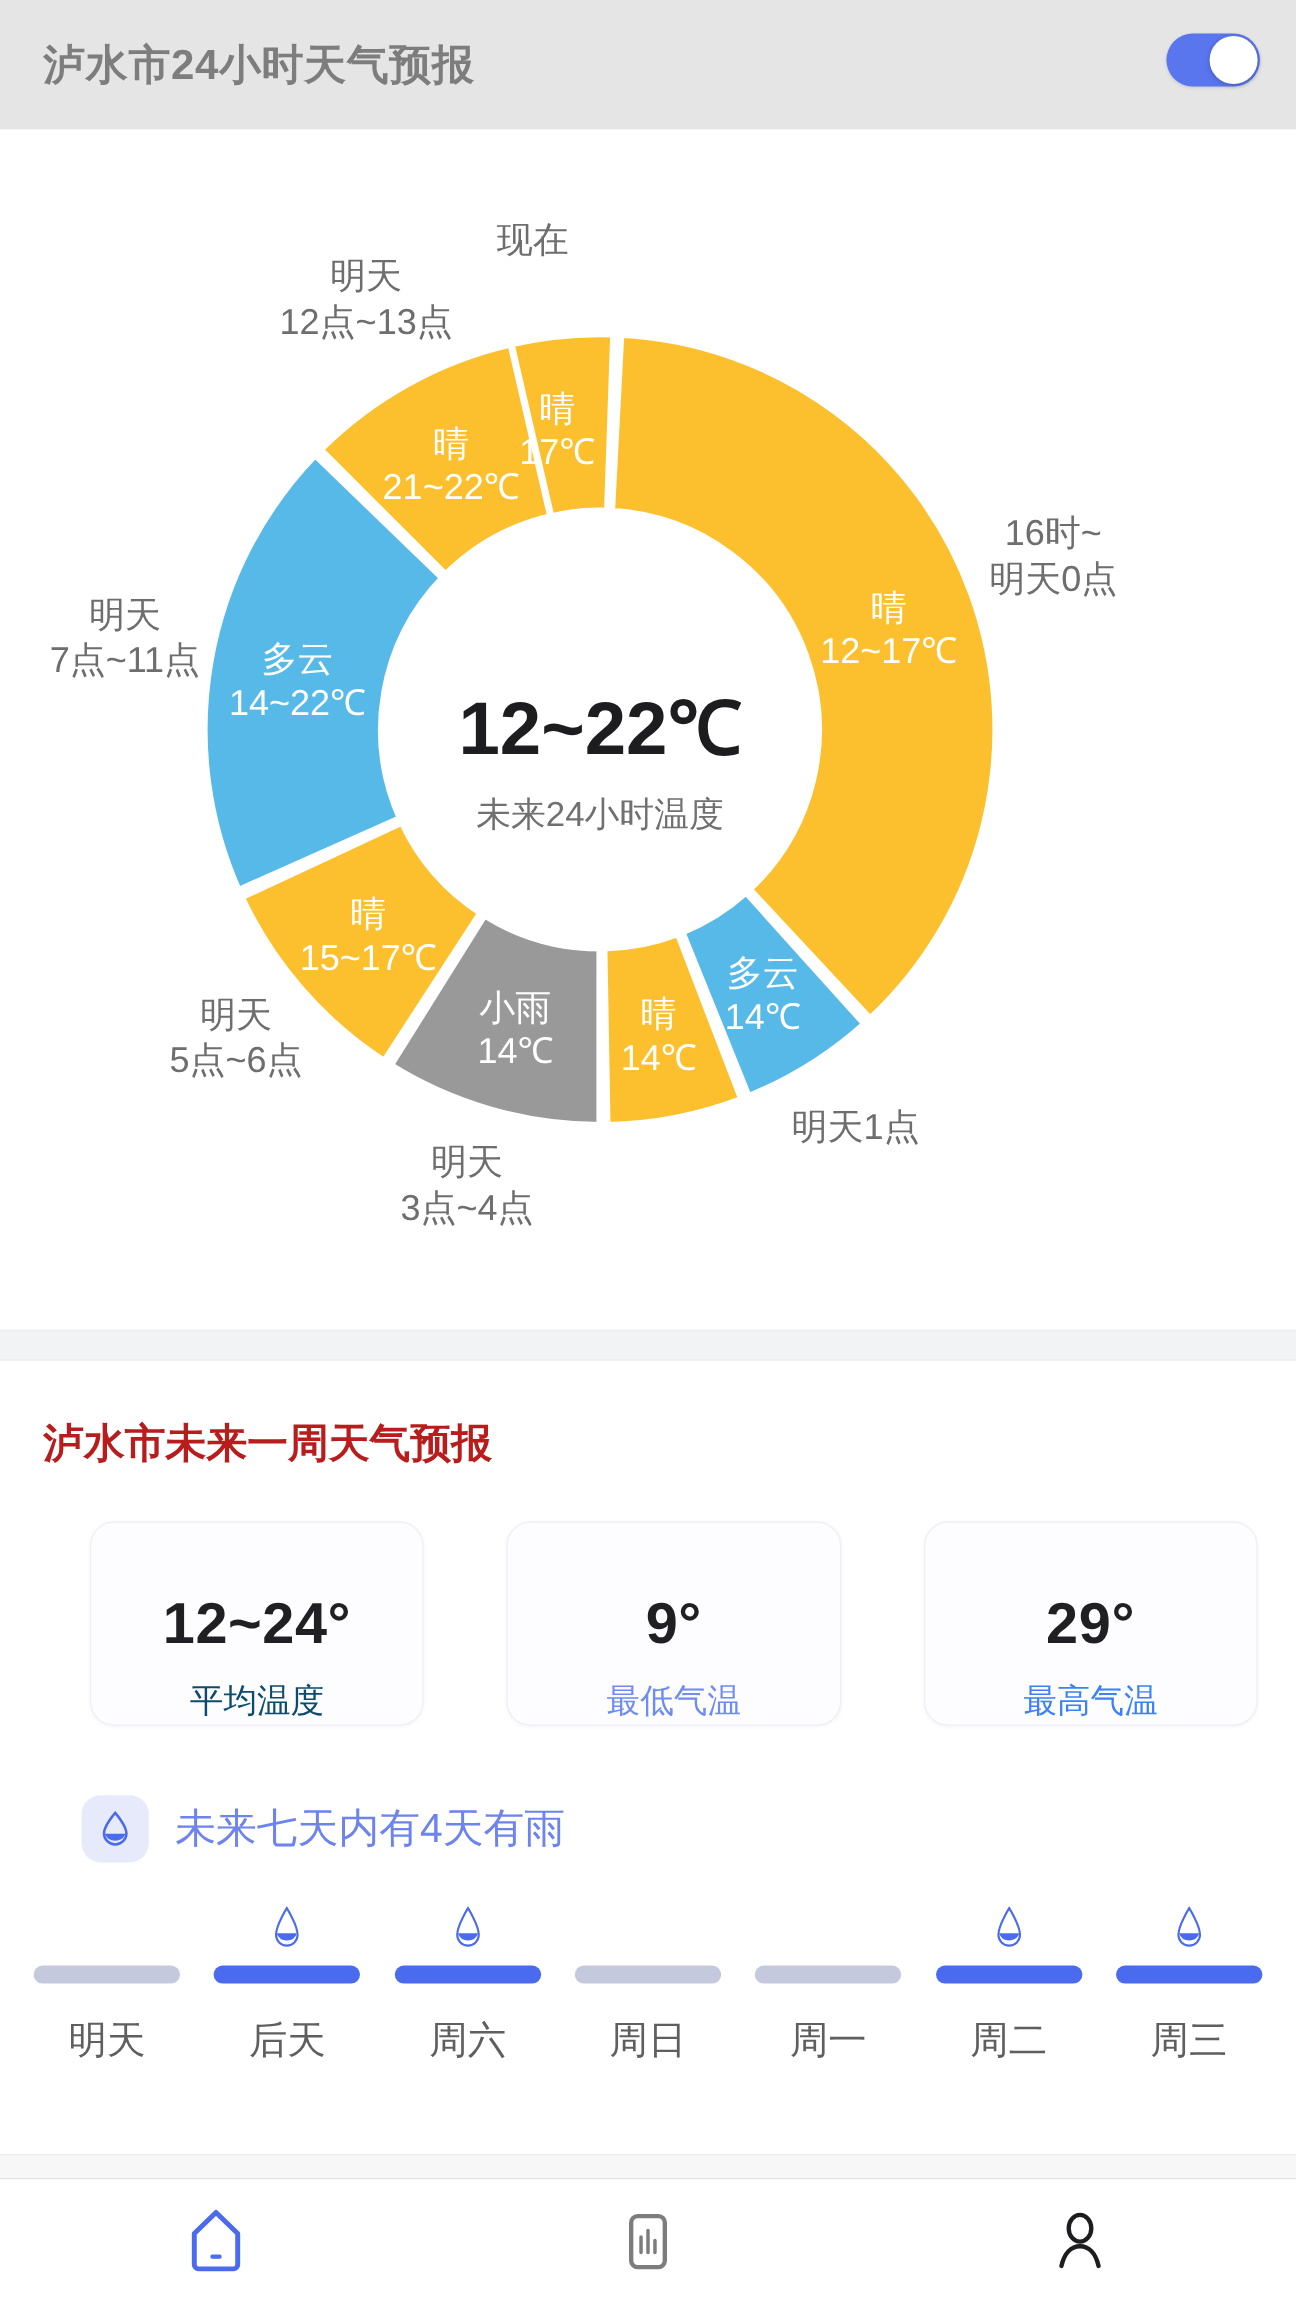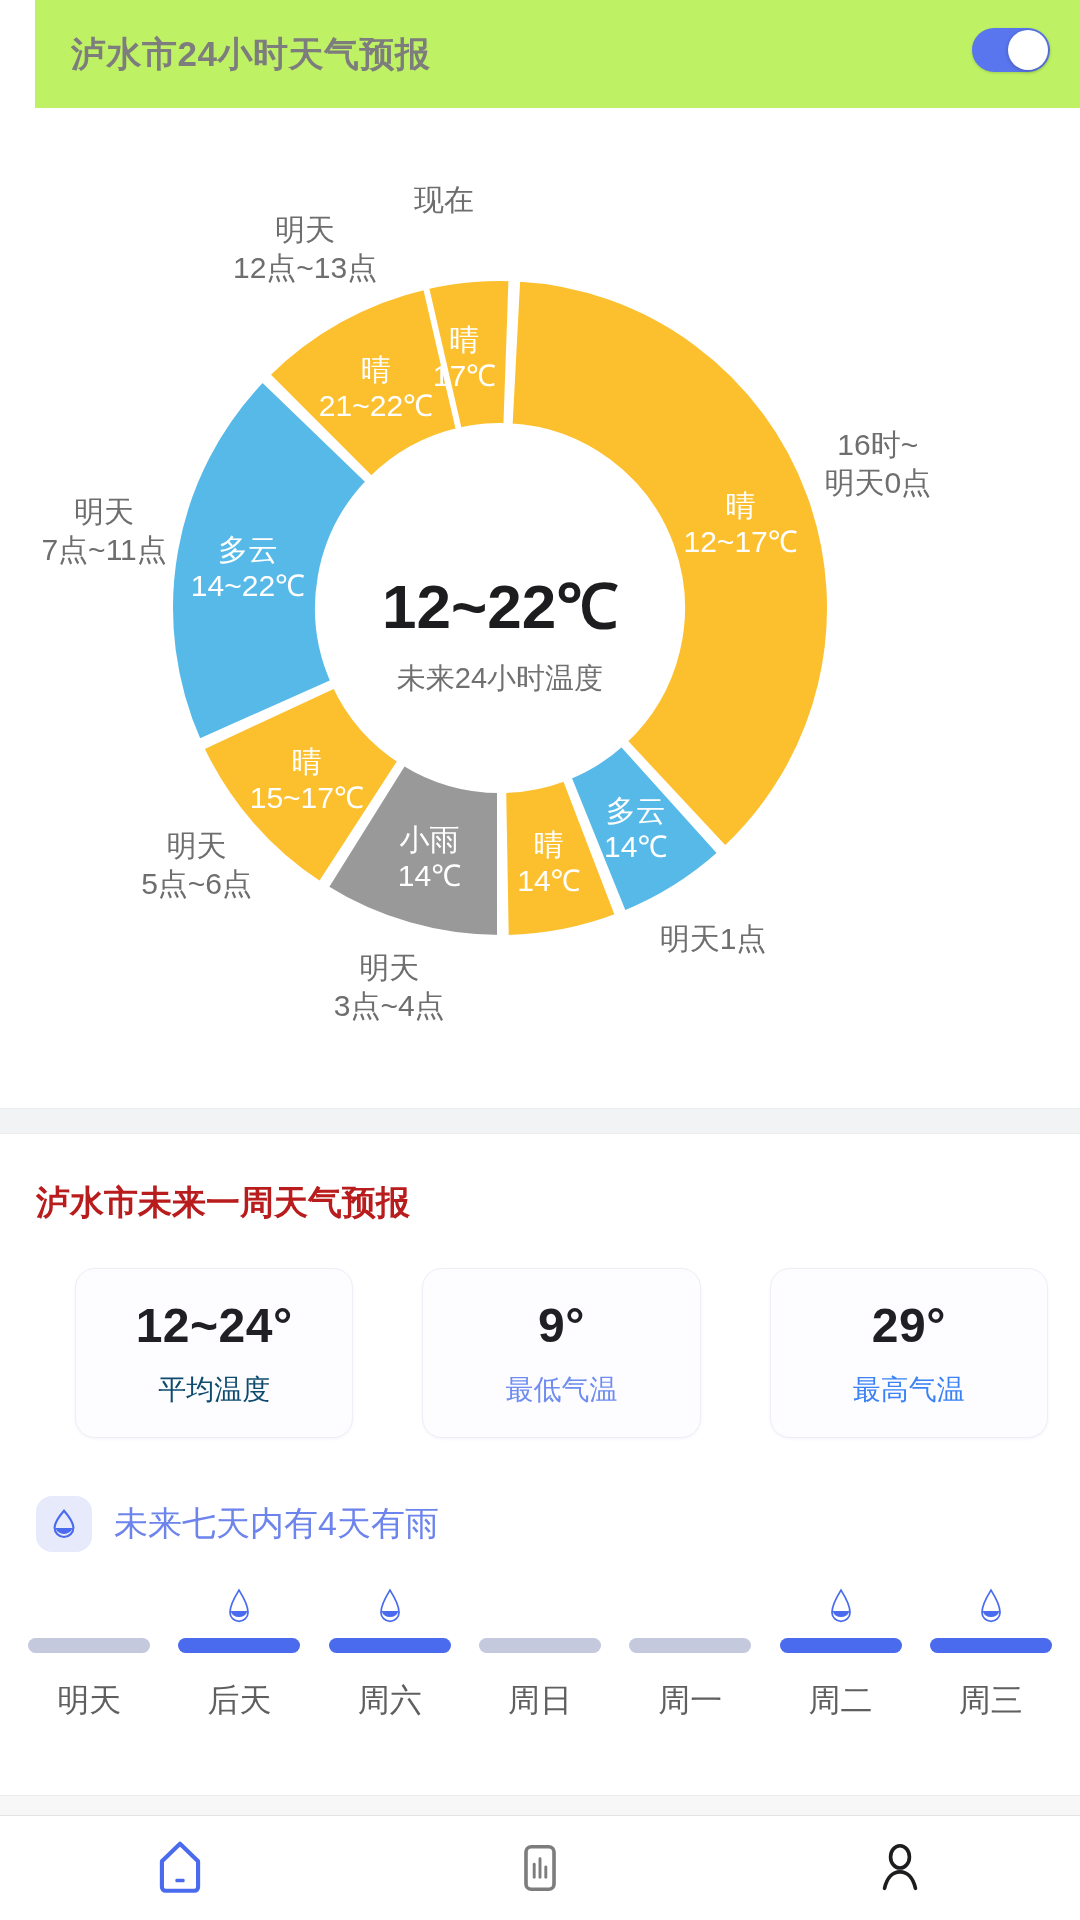--- a/index.html
+++ b/index.html
@@ -11,22 +11,21 @@
   }
   .page { position: relative; width: 1080px; height: 1920px; background:#fff; }
 
   
   .header {
     position: relative;
     height: 108px;
     display: flex; align-items: center;
     padding: 0 34px 0 36px;
     box-sizing: border-box;
-    background: #bef264;
-    margin-left: 35px;
+    background: #e5e5e5;
   }
   .header-title {
     font-size: 35px; font-weight: 700; color: #7d7d7d; letter-spacing: 0.5px;
   }
   .toggle {
     position: absolute; right: 30px; top: 28px;
     width: 78px; height: 44px; border-radius: 22px;
     background: #5a76ee;
     box-shadow: 0 1px 3px rgba(0,0,0,0.15);
   }
@@ -92,33 +91,34 @@
     box-sizing: border-box;
   }
   .stat-card {
     flex: 1;
     height: 168px;
     border-radius: 20px;
     background: #fdfdff;
     border: 1px solid #edeef6;
     box-shadow: 0 1px 3px rgba(80,90,160,0.06);
     display: flex; flex-direction: column;
-    align-items: center; justify-content: center;
+    align-items: center; justify-content: flex-end;
     gap: 18px;
     margin-left: 43px;
   }
   .stat-value { font-size: 48px; font-weight: 700; color: #1f1f24; letter-spacing: 0.5px; }
   .stat-label { font-size: 28px; }
   .stat-label.grey { color: #0c4a6e; }
   .stat-label.blue { color: #6f8cf0; }
   .stat-label.red  { color: #3b82f6; }
 
   .rain-row {
     display: flex; align-items: center; gap: 22px;
     padding: 58px 0 0 36px;
+    margin-left: 32px;
   }
   .rain-icon-box {
     width: 56px; height: 56px; border-radius: 16px;
     background: #e6eafb;
     display: flex; align-items: center; justify-content: center;
   }
   .rain-text { font-size: 34px; color: #6d84ec; font-weight: 500; }
 
   .days-row {
     display: flex;

